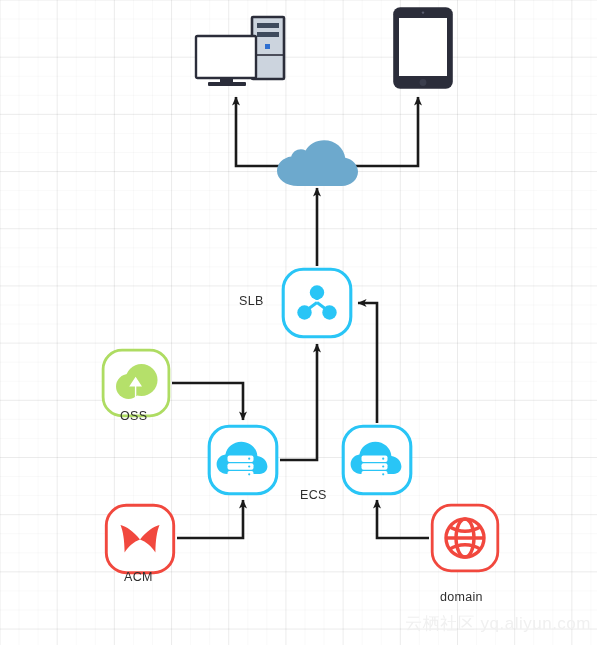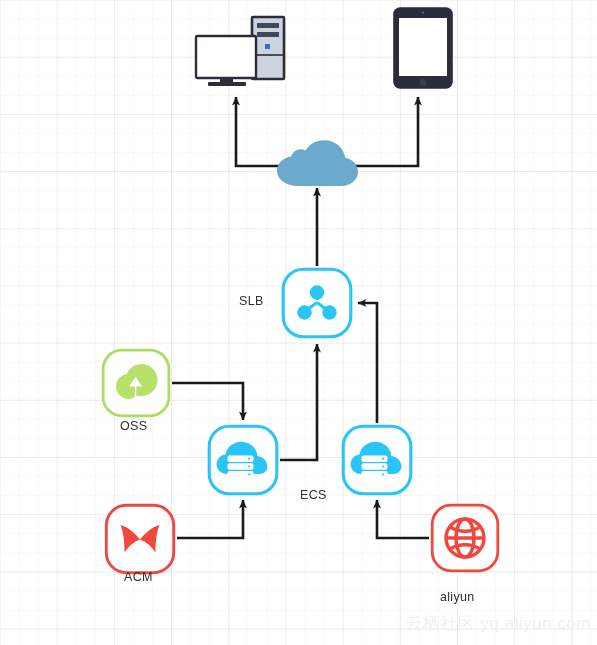--- a/index.html
+++ b/index.html
@@ -143,21 +143,21 @@
     <svg width="70" height="70" viewBox="0 0 70 70">
       <rect x="2.1" y="2.1" width="65.8" height="65.8" rx="19" fill="#ffffff" stroke="#aedc62" stroke-width="2.8"></rect>
       <g fill="#b5e06a">
         <circle cx="27.5" cy="38.5" r="12.5"></circle>
         <circle cx="40.5" cy="32" r="16"></circle>
       </g>
       <path fill="#ffffff" d="M34.5,49.5 L34.5,38.5 L28.8,38.5 L35.2,28.8 L41.6,38.5 L35.9,38.5 L35.9,49.5 Z" transform="translate(-0.6,0)"></path>
       <path fill="#b5e06a" d="M32.6,48.6 L32.6,40.4 L30.4,40.4 L35.2,32.9 L40,40.4 L37.8,40.4 L37.8,48.6 Z" opacity="0"></path>
     </svg>
   </div>
-  <div class="node-label" style="left:120px; top:419px;">OSS</div>
+  <div class="node-label" style="left:120px; top:409px;">OSS</div>
 
   <div class="node" style="left:207px; top:424px; width:72px; height:72px;">
     <svg width="72" height="72" viewBox="0 0 72 72">
       <rect x="2.2" y="2.2" width="67.6" height="67.6" rx="20" fill="#ffffff" stroke="#29c5f6" stroke-width="3.1"></rect>
       <path fill="#29c5f6" d="M20,50 C14.2,50 9.6,45.6 9.6,40.2 C9.6,35.3 13.4,31.3 18.4,30.6
                C19.6,23.3 26.3,17.8 34.3,17.8 C42.8,17.8 49.8,24 50.4,31.9
                C56.1,32.5 60.4,37.1 60.4,42.6 C60.4,46.8 57,50 52.8,50 Z"></path>
       <g fill="#ffffff">
         <rect x="20.5" y="31.5" width="26" height="6.4" rx="2"></rect>
         <rect x="20.5" y="39.3" width="26" height="6.4" rx="2"></rect>
@@ -209,17 +209,17 @@
       <rect x="2.2" y="2.2" width="65.6" height="65.6" rx="19" fill="#ffffff" stroke="#f1483e" stroke-width="2.8"></rect>
       <g fill="none" stroke="#f1483e" stroke-width="3.4">
         <circle cx="35" cy="35" r="19"></circle>
         <ellipse cx="35" cy="35" rx="9" ry="19"></ellipse>
         <line x1="16" y1="35" x2="54" y2="35"></line>
         <path d="M19.6,23.8 C24,26.6 29.3,28.2 35,28.2 C40.7,28.2 46,26.6 50.4,23.8"></path>
         <path d="M19.6,46.2 C24,43.4 29.3,41.8 35,41.8 C40.7,41.8 46,43.4 50.4,46.2"></path>
       </g>
     </svg>
   </div>
-  <div class="node-label" style="left:440px; top:590px;">aliyun</div>
+  <div class="node-label" style="left:440px; top:590px;">domain</div>
 
   <div class="watermark">云栖社区 yq.aliyun.com</div>
 
 </div>
 
 </body></html>

